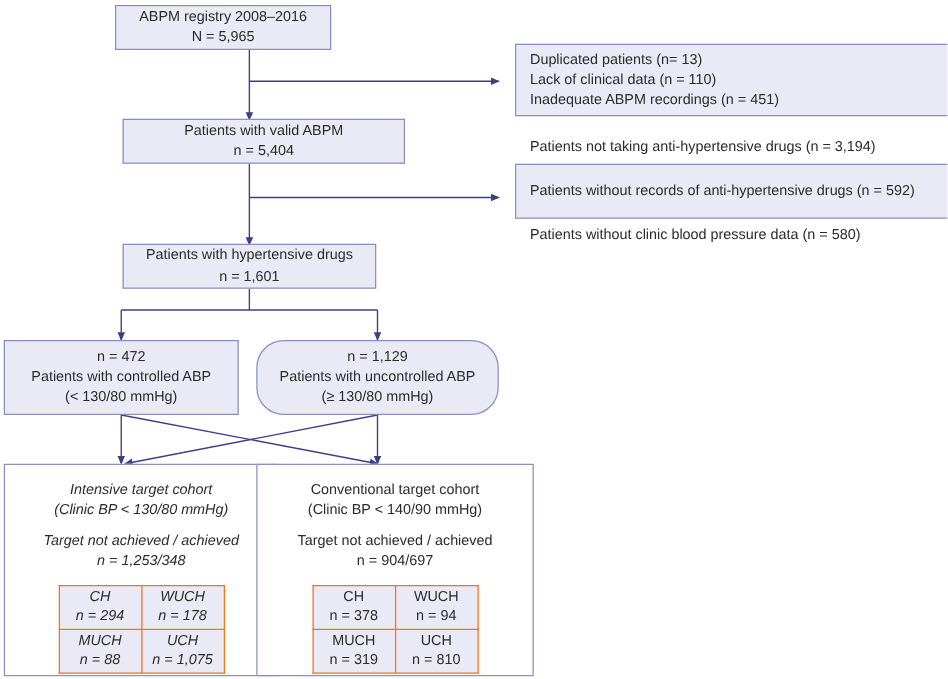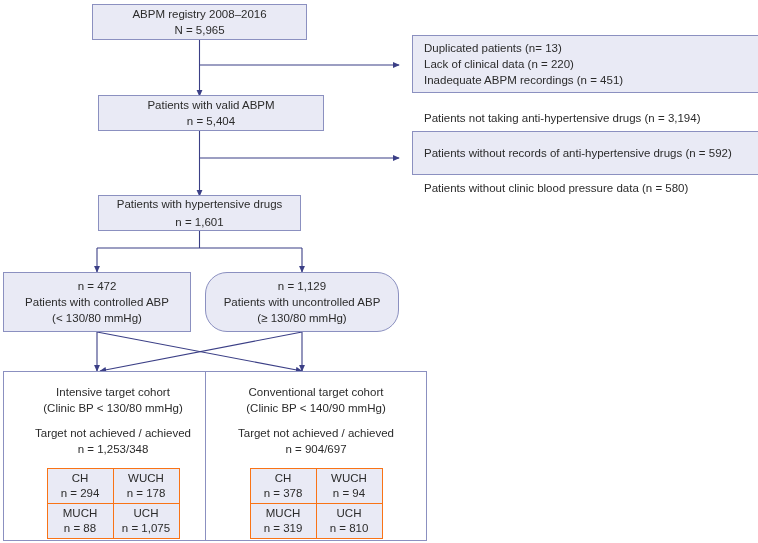--- a/index.html
+++ b/index.html
@@ -101,28 +101,28 @@
       <line x1="97" y1="248" x2="97" y2="272" marker-end="url(#arrowhead)"></line>
       <line x1="302" y1="248" x2="302" y2="272" marker-end="url(#arrowhead)"></line>
 
       <line x1="97" y1="332" x2="97" y2="371" marker-end="url(#arrowhead)"></line>
       <line x1="302" y1="332" x2="302" y2="371" marker-end="url(#arrowhead)"></line>
       <line x1="97" y1="332" x2="302" y2="371" marker-end="url(#arrowhead)"></line>
       <line x1="302" y1="332" x2="100" y2="371" marker-end="url(#arrowhead)"></line>
     </g>
   </svg>
 
-  <div class="node" style="left:92px; top:4px; width:215px; height:36px;">
+  <div class="node" style="left:92px; top:4px; width:173px; height:36px;">
     <span class="line">ABPM registry 2008–2016</span>
     <span class="line">N = 5,965</span>
   </div>
 
   <div class="node left-align" style="left:402px; top:35px; width:350px; height:58px;">
     <span class="line">Duplicated patients (n= 13)</span>
-    <span class="line">Lack of clinical data (n = 220)</span>
+    <span class="line">Lack of clinical data (n = 110)</span>
     <span class="line">Inadequate ABPM recordings (n = 451)</span>
   </div>
 
   <div class="node" style="left:98px; top:95px; width:226px; height:36px;">
     <span class="line">Patients with valid ABPM</span>
     <span class="line">n = 5,404</span>
   </div>
 
   <div class="node left-align" style="left:402px; top:131px; width:350px; height:44px;gap:19px;">
     <span class="line">Patients not taking anti-hypertensive drugs (n = 3,194)</span>
@@ -140,21 +140,21 @@
     <span class="line">Patients with controlled ABP</span>
     <span class="line">(&lt; 130/80 mmHg)</span>
   </div>
 
   <div class="node" style="left:205px; top:272px; width:194px; height:60px;border-radius:22px;">
     <span class="line">n = 1,129</span>
     <span class="line">Patients with uncontrolled ABP</span>
     <span class="line">(≥ 130/80 mmHg)</span>
   </div>
 
-  <div class="node white" style="left:3px; top:371px; width:220px; height:170px;">
+  <div class="node white" style="left:3px; top:371px; width:220px; height:170px;font-style:italic;">
     <span class="line">Intensive target cohort</span>
     <span class="line">(Clinic BP &lt; 130/80 mmHg)</span>
     <div class="spacer-gap"></div>
     <span class="line">Target not achieved / achieved</span>
     <span class="line">n = 1,253/348</span>
     <table class="minitable">
       <tbody>
           <tr>
         <td>
           <span class="lbl">CH</span>

